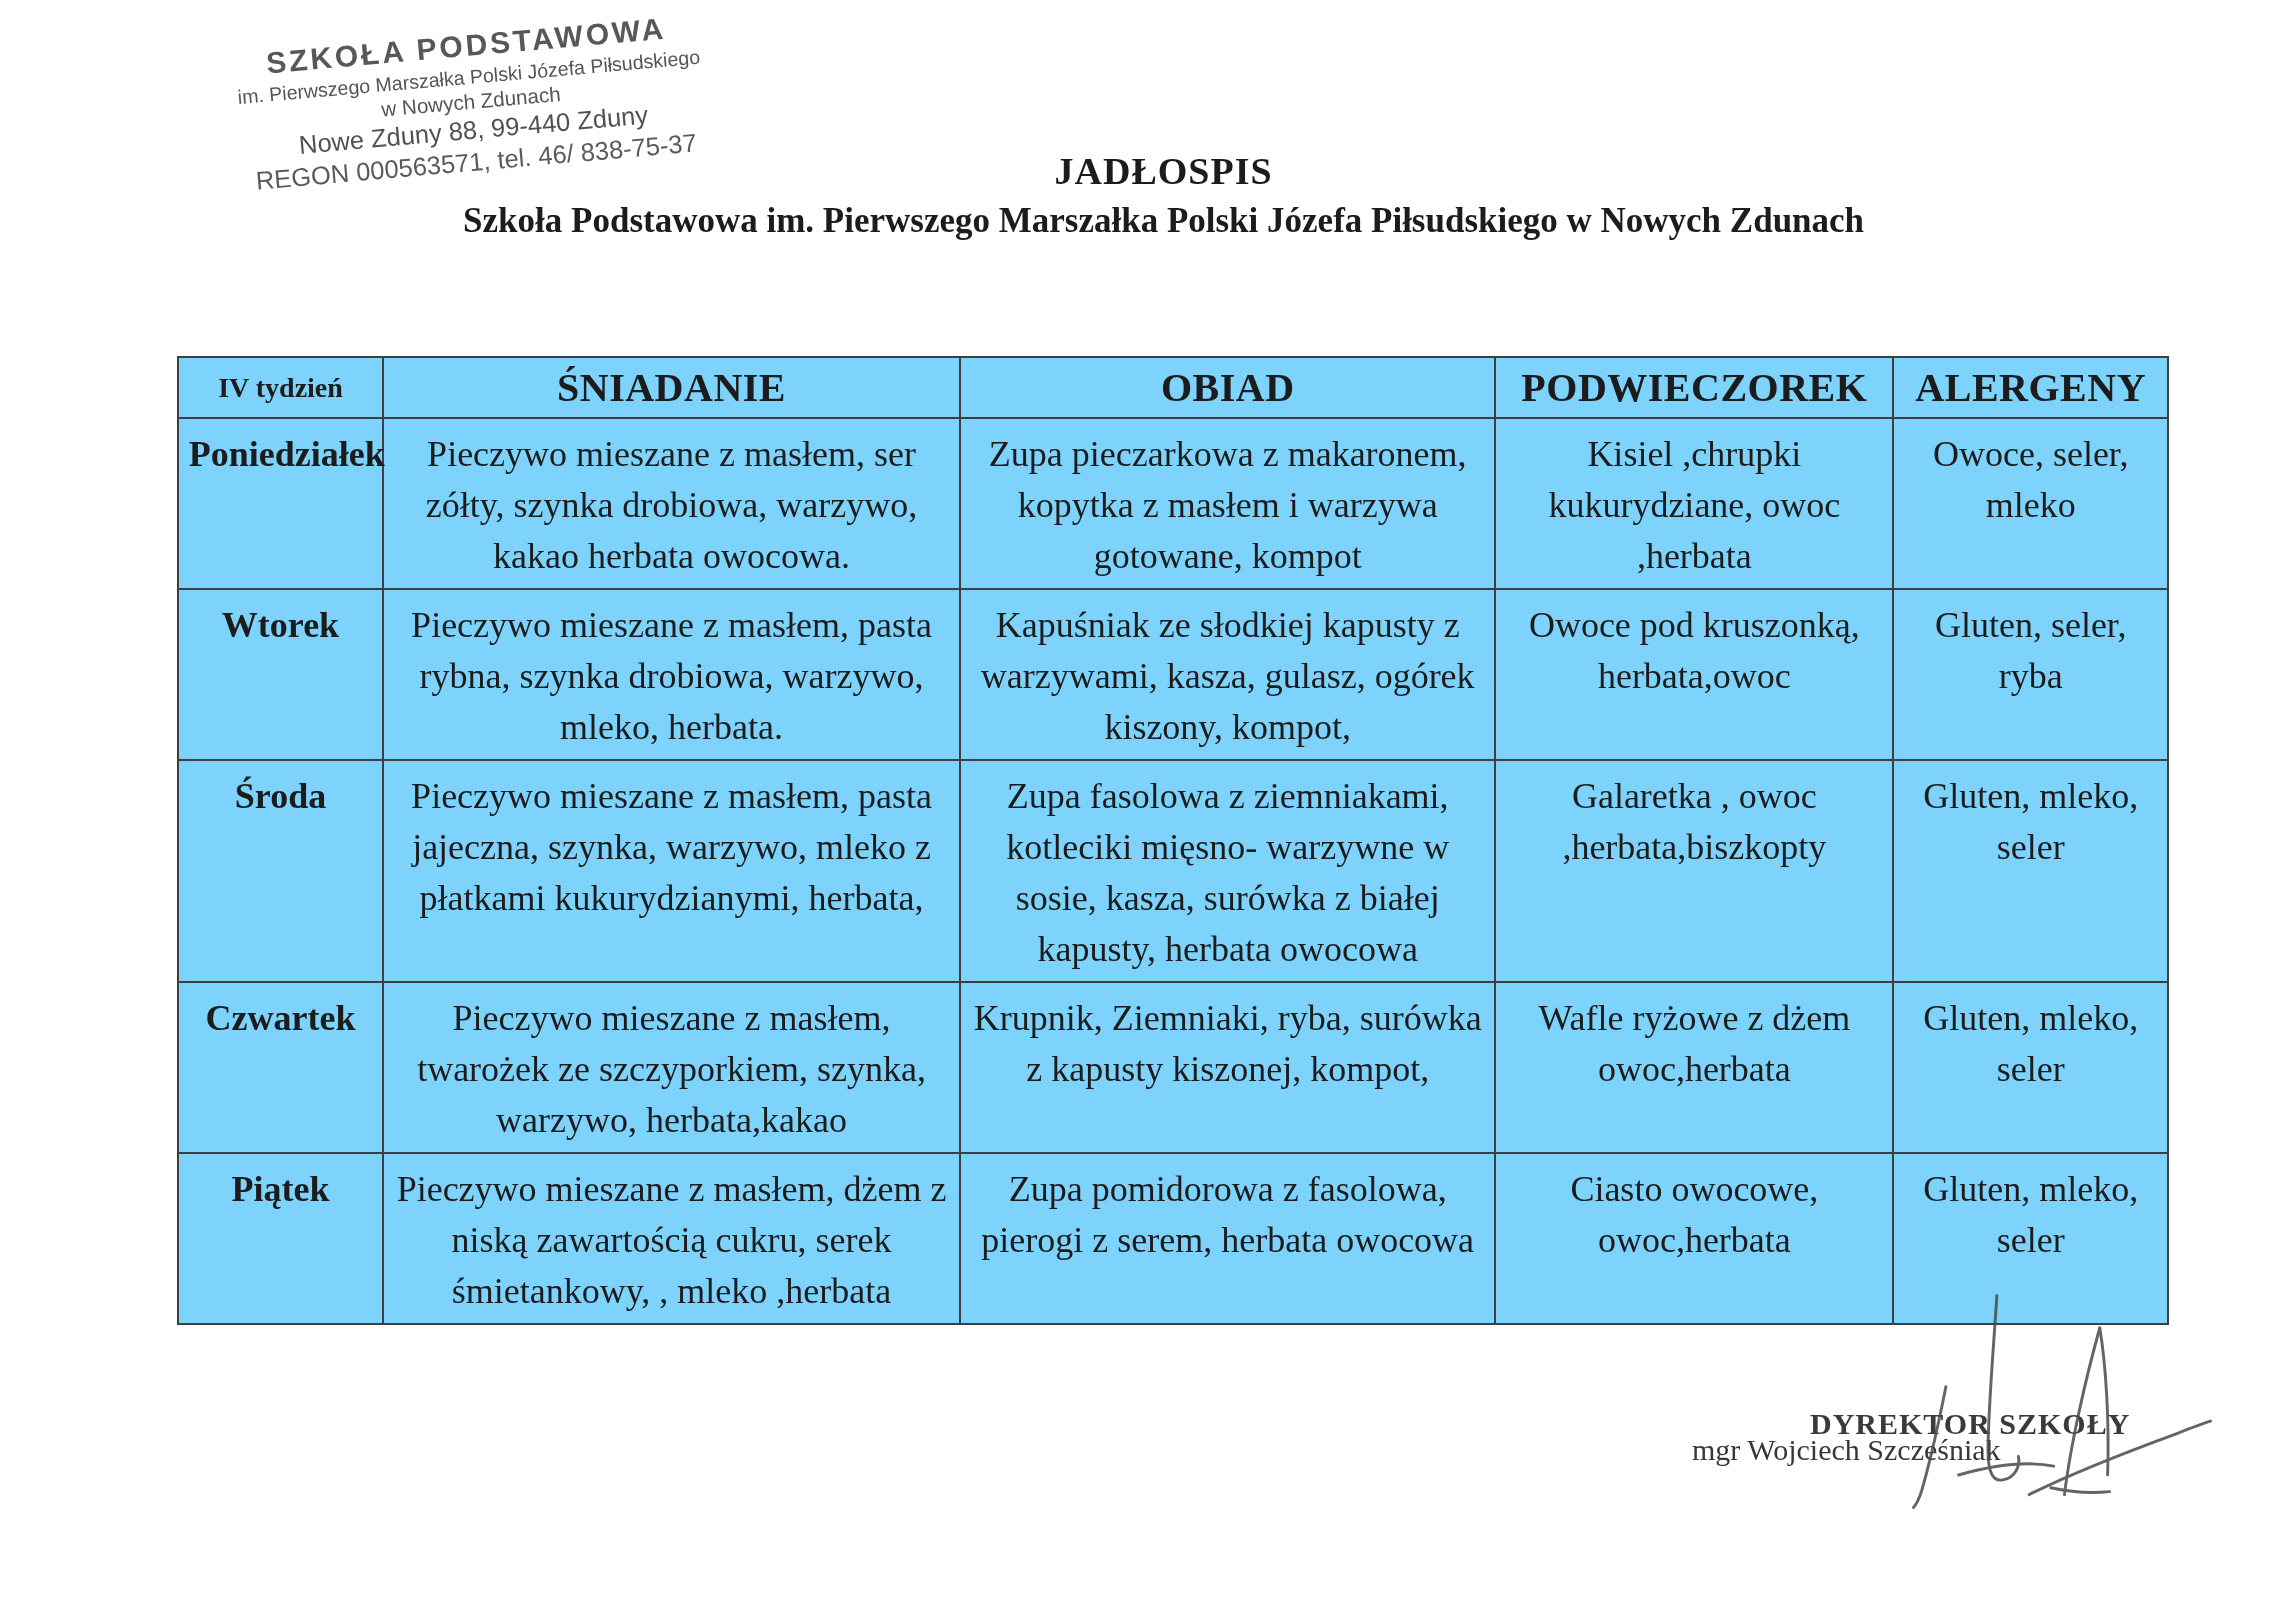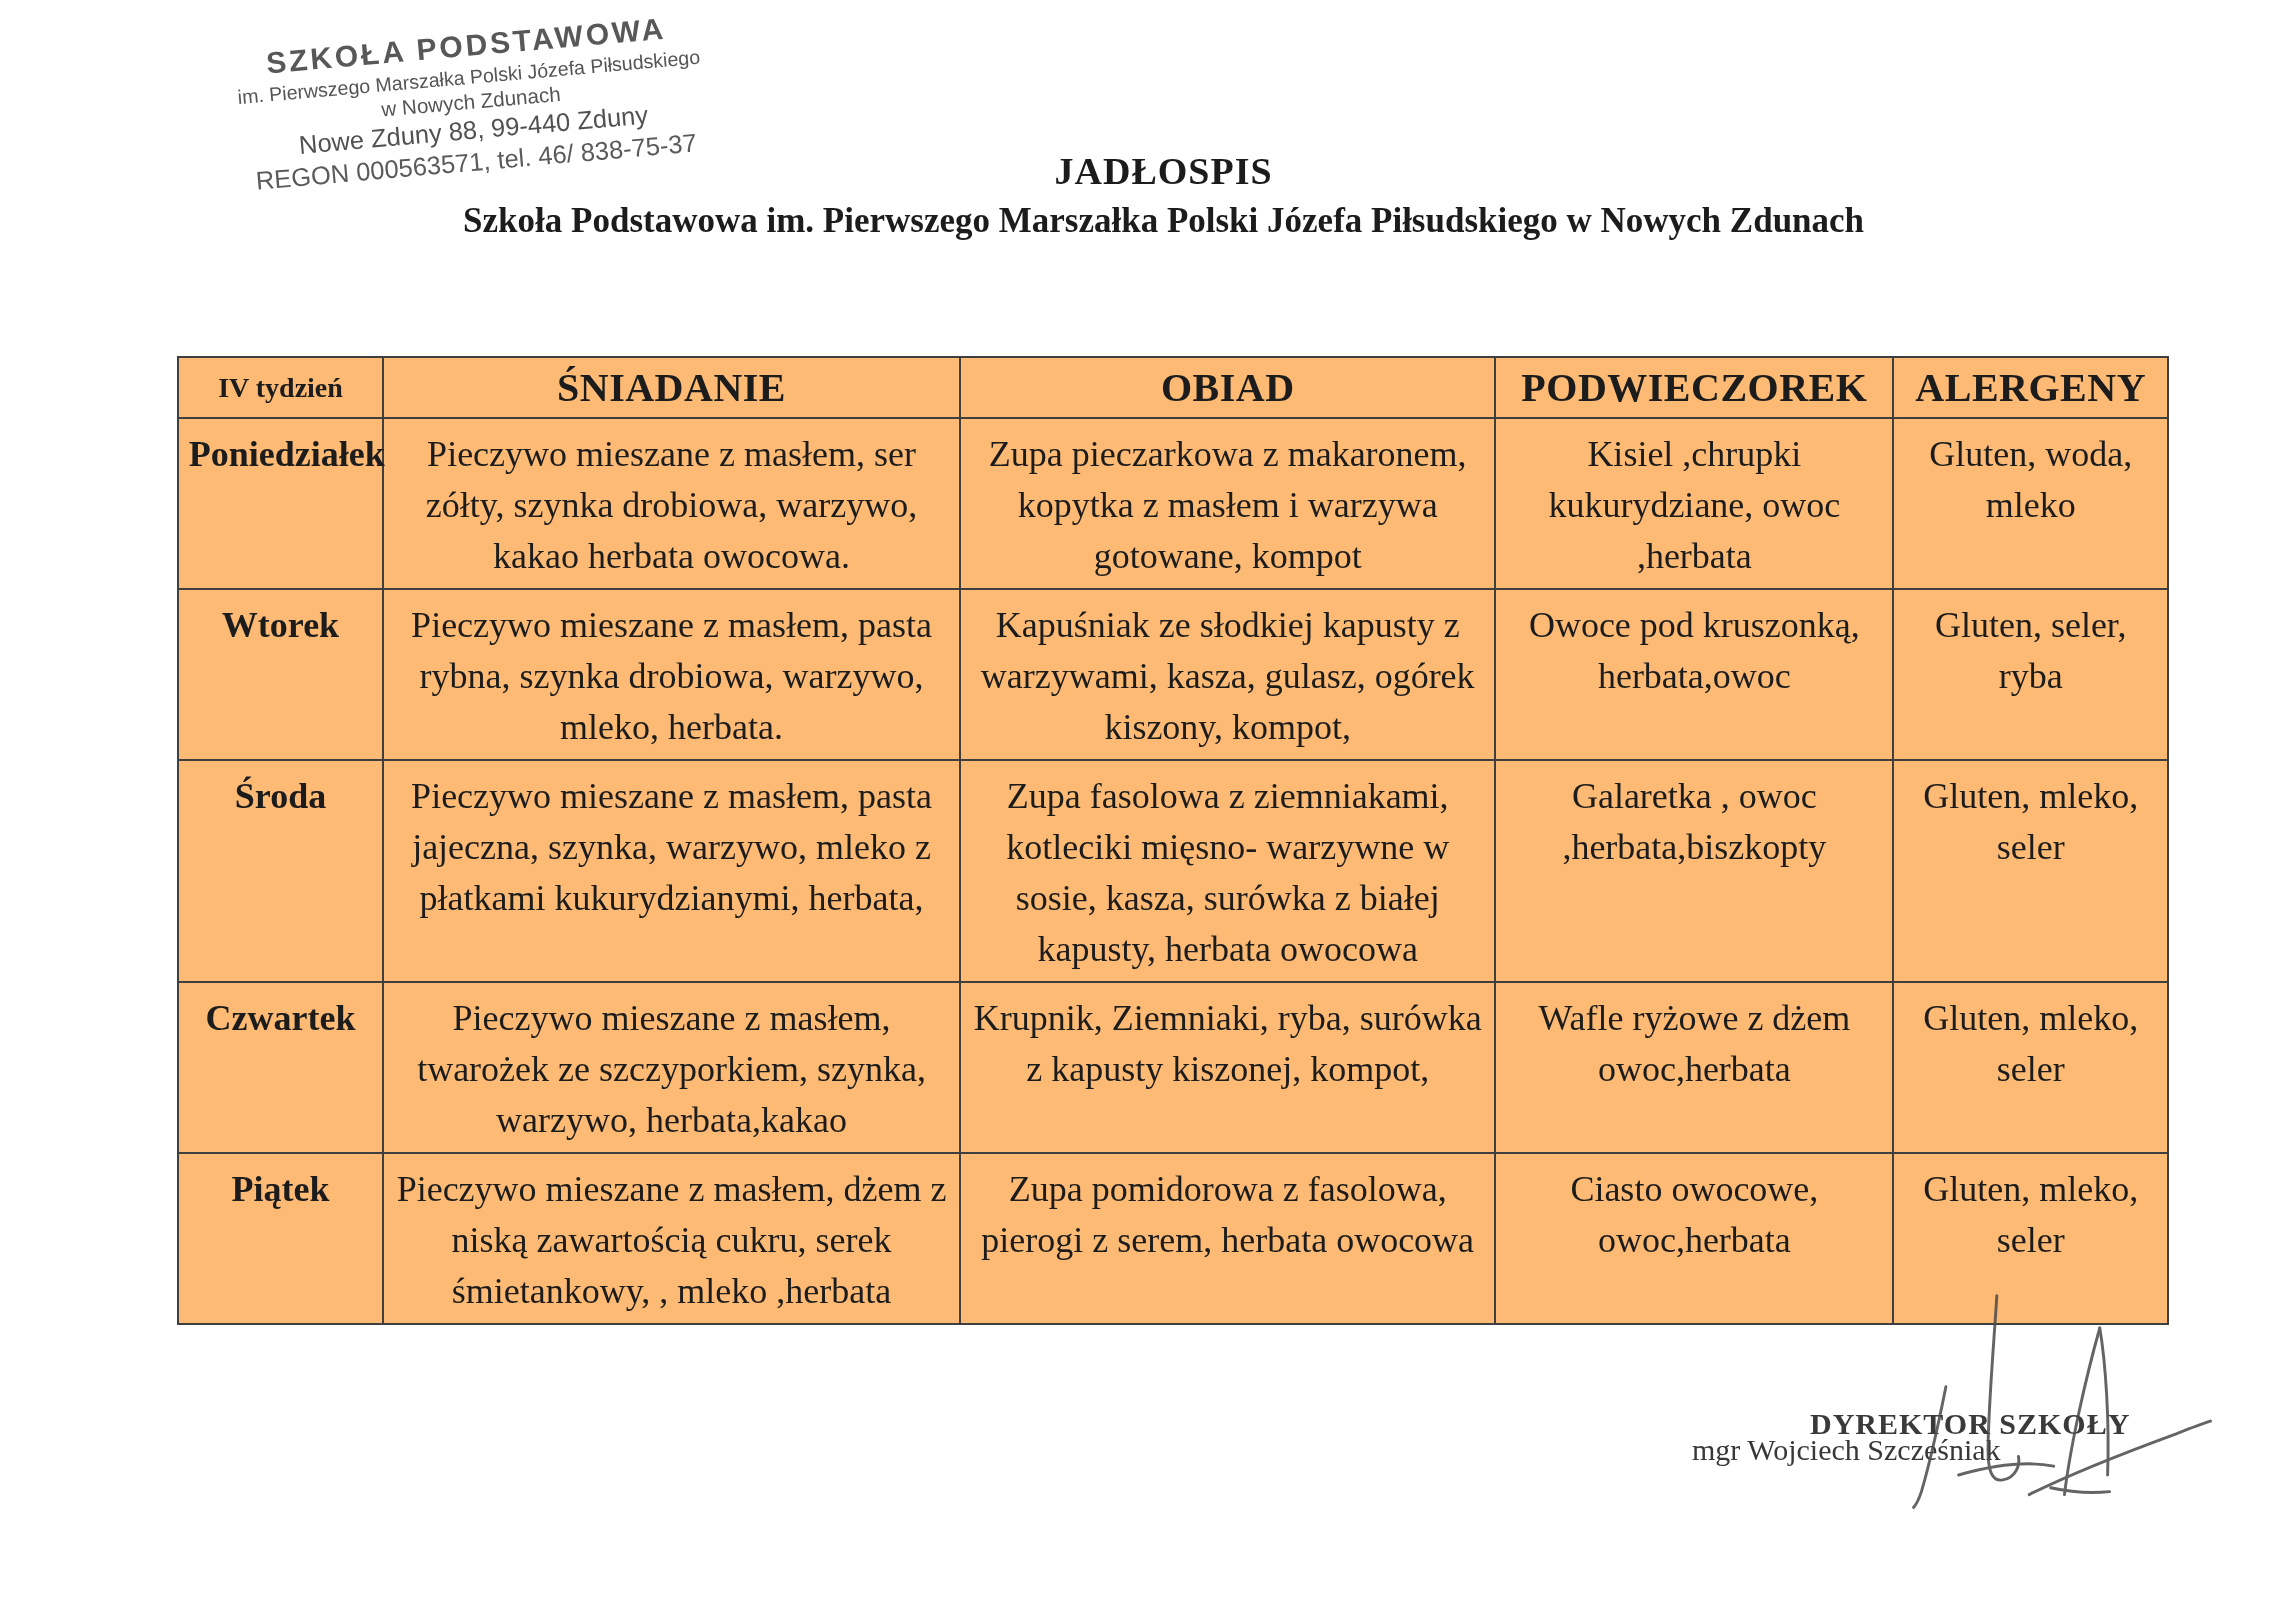--- a/index.html
+++ b/index.html
@@ -41,21 +41,21 @@
     position:absolute;left:0;right:0;top:201px;
     text-align:center;
     font-size:35px;font-weight:bold;
     transform:translateX(17.6px);
   }
 
   
   table.menu{
     position:absolute;left:177px;top:356px;width:1992px;
     border-collapse:collapse;table-layout:fixed;
-    background:#fdba74;
+    background:#7dd3fc;
   }
   table.menu col.c1{width:10.3%;}
   table.menu col.c2{width:29.0%;}
   table.menu col.c3{width:26.9%;}
   table.menu col.c4{width:20.0%;}
   table.menu col.c5{width:13.8%;}
   table.menu th, table.menu td{
     border:2px solid #3f3f3f;
     padding:5.9px 9.8px;
     text-align:center;
@@ -137,21 +137,21 @@
         <th class="col-main">PODWIECZOREK</th>
         <th class="col-main">ALERGENY</th>
       </tr>
     </thead>
     <tbody>
       <tr class="r-mon">
         <td class="day">Poniedziałek</td>
         <td>Pieczywo mieszane z masłem, ser zółty, szynka drobiowa, warzywo, kakao herbata owocowa.</td>
         <td>Zupa pieczarkowa z makaronem, kopytka z masłem i warzywa gotowane, kompot</td>
         <td>Kisiel ,chrupki kukurydziane, owoc ,herbata</td>
-        <td>Gluten, woda, mleko</td>
+        <td>Owoce, seler, mleko</td>
       </tr>
       <tr class="r-tue">
         <td class="day">Wtorek</td>
         <td>Pieczywo mieszane z masłem, pasta rybna, szynka drobiowa, warzywo, mleko, herbata.</td>
         <td>Kapuśniak ze słodkiej kapusty z warzywami, kasza, gulasz, ogórek kiszony, kompot,</td>
         <td>Owoce pod kruszonką, herbata,owoc</td>
         <td>Gluten, seler, ryba</td>
       </tr>
       <tr class="r-wed">
         <td class="day">Środa</td>

